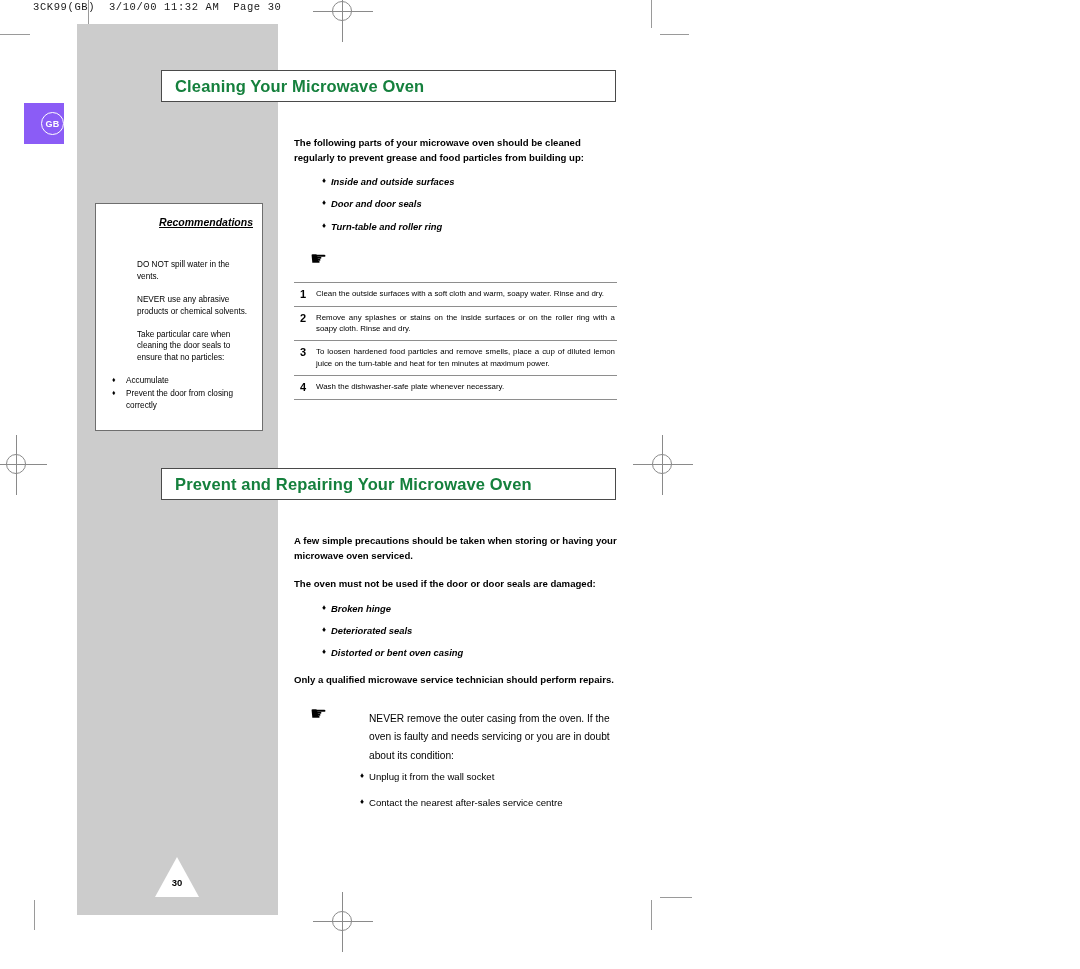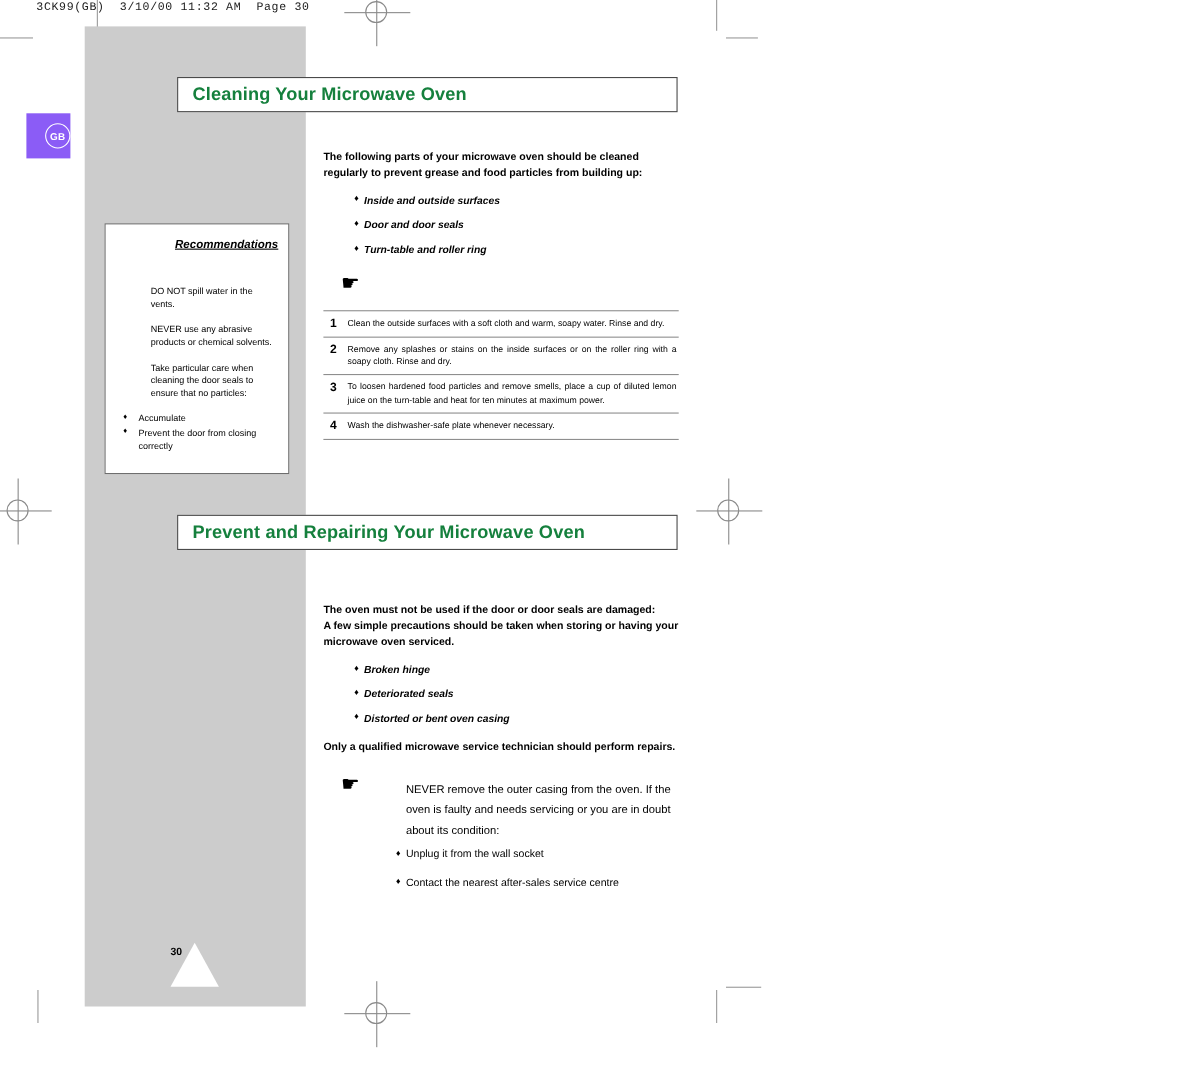--- a/index.html
+++ b/index.html
@@ -317,23 +317,23 @@
     position: absolute;
     left: 0; top: 0;
     width: 0; height: 0;
     border-left: 22px solid transparent;
     border-right: 22px solid transparent;
     border-bottom: 40px solid #ffffff;
   }
   .page-tri .num {
     position: absolute;
     left: 0;
-    top: 3px;
+    top: 20px;
     width: 44px;
-    text-align: left;
+    text-align: center;
     font-size: 9.5px;
     font-weight: bold;
     color: #000000;
   }
 </style>
 </head>
 <body>
 
 <div class="reg-mark" style="left:313px; top:-18px;">
   <div class="v"></div>
@@ -427,22 +427,22 @@
   </div>
   <div class="step-row">
     <div class="step-num">4</div>
     <div class="step-text">Wash the dishwasher-safe plate whenever necessary.</div>
   </div>
 </div>
 
 <div class="section-title" id="title-storing">Prevent and Repairing Your Microwave Oven</div>
 
 <div class="content" id="content-storing">
+  <p class="lead">A few simple precautions should be taken when storing or having your microwave oven serviced.</p>
   <p class="lead gap">The oven must not be used if the door or door seals are damaged:</p>
-  <p class="lead">A few simple precautions should be taken when storing or having your microwave oven serviced.</p>
   <ul class="diamond-list">
     <li>
       <span class="dia">♦</span>
       <span>Broken hinge</span>
     </li>
     <li>
       <span class="dia">♦</span>
       <span>Deteriorated seals</span>
     </li>
     <li>

